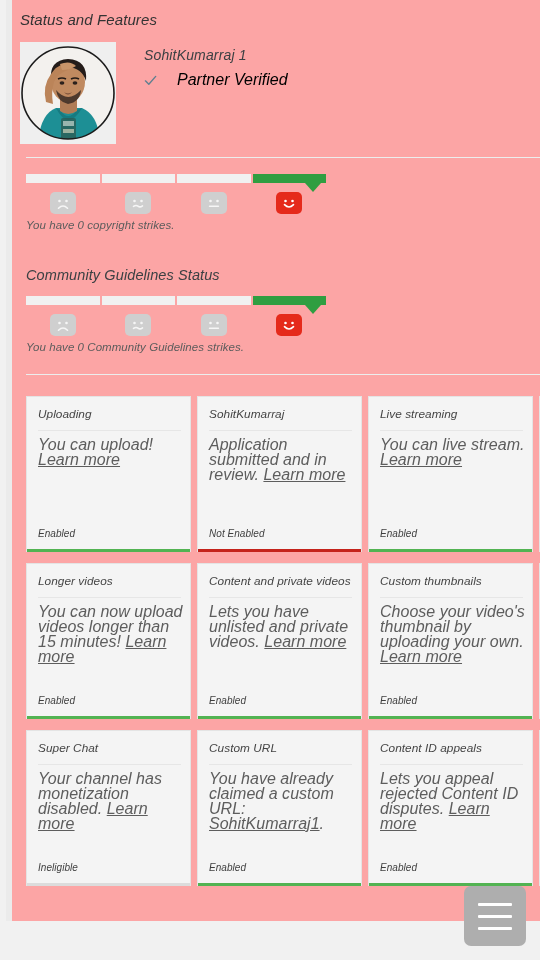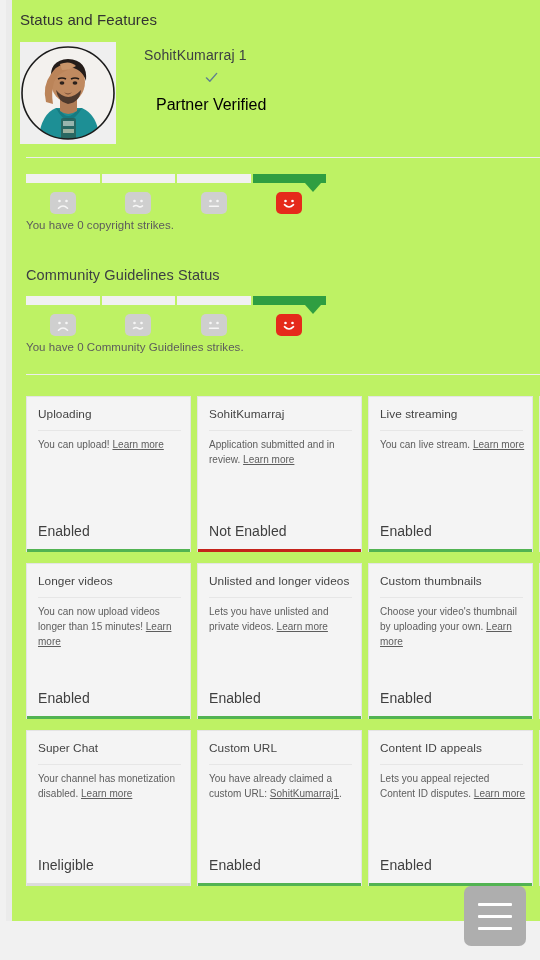--- a/index.html
+++ b/index.html
@@ -16,22 +16,23 @@
     -webkit-font-smoothing: antialiased;
   }
 
   
   .page-shell {
     position: absolute;
     left: 6px;
     top: 0;
     width: 534px;
     height: 921px;
-    background: #bef264;
+    background: #fca5a5;
     overflow: hidden;
+    font-style: italic;
   }
 
   .left-rail {
     position: absolute;
     left: 0; top: 0;
     width: 6px; height: 921px;
     background: #ebebeb;
   }
 
   .bottom-strip {
@@ -73,26 +74,25 @@
     position: absolute;
     left: 124px;
     top: 5px;
     font-size: 14px;
     color: #3c4043;
     letter-spacing: .15px;
   }
 
   .verified-row {
     position: absolute;
-    left: 136px;
+    left: 124px;
     top: 29px;
     display: flex;
     align-items: center;
-    gap: 12px;
-    flex-direction: column;
+    gap: 20px;
   }
   .verified-row .check-icon {
     width: 13px; height: 13px;
     display: block;
   }
 
   
   .hr {
     position: absolute;
     left: 20px;
@@ -230,35 +230,35 @@
     width: 143px;
     height: 1px;
     background: #e6e6e6;
   }
 
   .card-desc {
     position: absolute;
     left: 11px;
     top: 40px;
     width: 146px;
-    font-size: 10px;
+    font-size: 16px;
     line-height: 15px;
     color: #5d5d5d;
     letter-spacing: .02px;
   }
   .card-desc a {
     color: #5d5d5d;
     text-decoration: underline;
   }
 
   .card-status {
     position: absolute;
     left: 11px;
     bottom: 13px;
-    font-size: 14px;
+    font-size: 10px;
     color: #3f3f3f;
     letter-spacing: .05px;
   }
 
   
   .fab {
     position: absolute;
     left: 464px;
     top: 886px;
     width: 62px;
@@ -480,21 +480,21 @@
       </div>
       <div class="card-row">
         <div class="card">
           <div class="card-title">Longer videos</div>
           <div class="card-rule"></div>
           <div class="card-desc">You can now upload videos longer than 15 minutes! <a href="#">Learn more</a></div>
           <div class="card-status">Enabled</div>
           <div class="card-underline status-enabled"></div>
         </div>
         <div class="card">
-          <div class="card-title">Unlisted and longer videos</div>
+          <div class="card-title">Content and private videos</div>
           <div class="card-rule"></div>
           <div class="card-desc">Lets you have unlisted and private videos. <a href="#">Learn more</a></div>
           <div class="card-status">Enabled</div>
           <div class="card-underline status-enabled"></div>
         </div>
         <div class="card">
           <div class="card-title">Custom thumbnails</div>
           <div class="card-rule"></div>
           <div class="card-desc">Choose your video's thumbnail by uploading your own. <a href="#">Learn more</a></div>
           <div class="card-status">Enabled</div>

